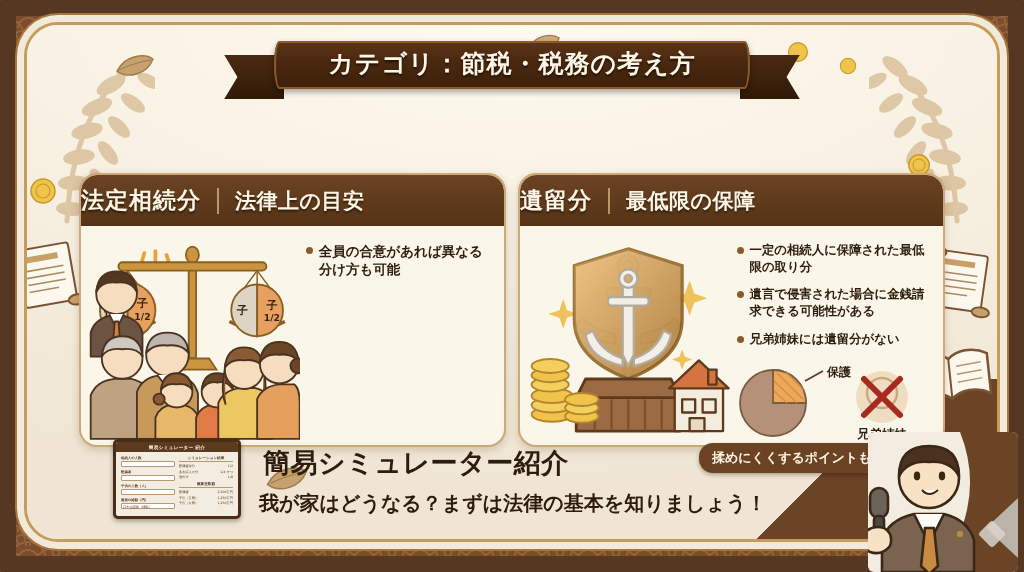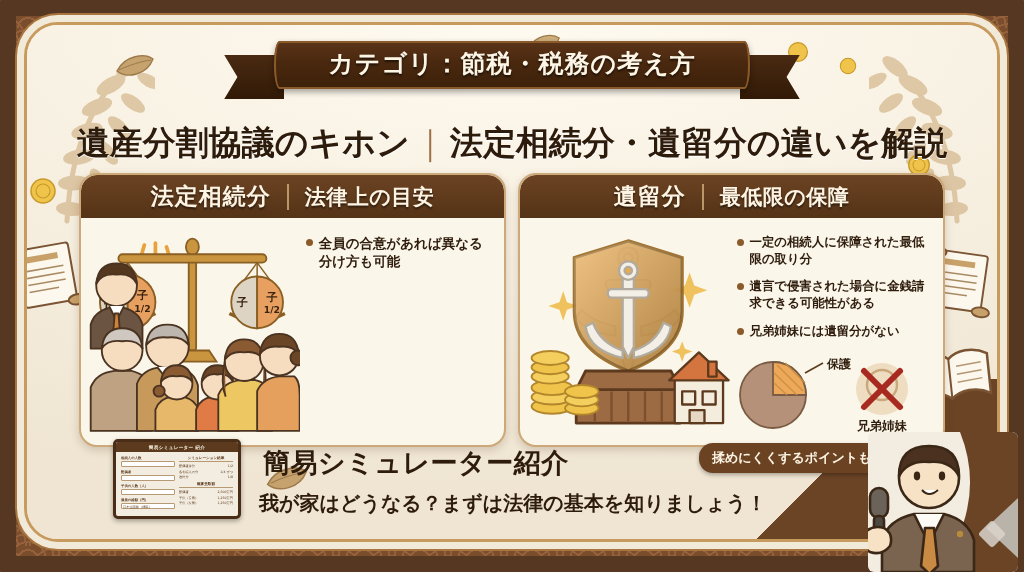--- a/index.html
+++ b/index.html
@@ -117,22 +117,22 @@
     border: 2px solid #cda878;
     border-radius: 18px;
     box-shadow: 0 3px 9px rgba(90,58,34,.22);
     overflow: hidden;
     height: 274px;
     position: relative;
   }
   .card-head {
     background: linear-gradient(180deg,#6b4323 0%, #553316 100%);
     color: #fdf4e3;
-    height: 43px;
-    display: flex; align-items: center; justify-content: center; gap: 16px;
+    height: 51px;
+    display: flex; align-items: center; justify-content: flex-start; gap: 16px;
     border-radius: 16px 16px 0 0;
     text-shadow: 0 2px 2px rgba(0,0,0,.5);
   }
   .card-head .t1 { font-size: 23px; font-weight: 700; letter-spacing: 1px; }
   .card-head .bar { width: 2px; height: 26px; background: #c9a876; opacity: .85; }
   .card-head .t2 { font-size: 21px; font-weight: 700; letter-spacing: .5px; }
 
   .card-body { display: flex; height: 227px; padding: 6px 8px 6px 6px; }
   .card-art { width: 52%; position: relative; }
   .card-art.wide { width: 50%; }
@@ -329,23 +329,20 @@
         <line x1="50" y1="22" x2="75" y2="20"></line>
           <line x1="50" y1="30" x2="75" y2="28"></line>
         <line x1="50" y1="38" x2="75" y2="36"></line>
       </g>
     </svg>
 
     <div class="ribbon-wrap">
       <div class="ribbon">カテゴリ：節税・税務の考え方</div>
     </div>
 
-    <div class="headline">
-      <span>遺産分割協議のキホン</span><span class="sep">｜</span><span>法定相続分・遺留分の違いを解説</span>
-    </div>
 
     <div class="cards">
 
       <div class="card">
         <div class="card-head">
           <span class="t1">法定相続分</span>
           <span class="bar"></span>
           <span class="t2">法律上の目安</span>
         </div>
         <div class="card-body">

